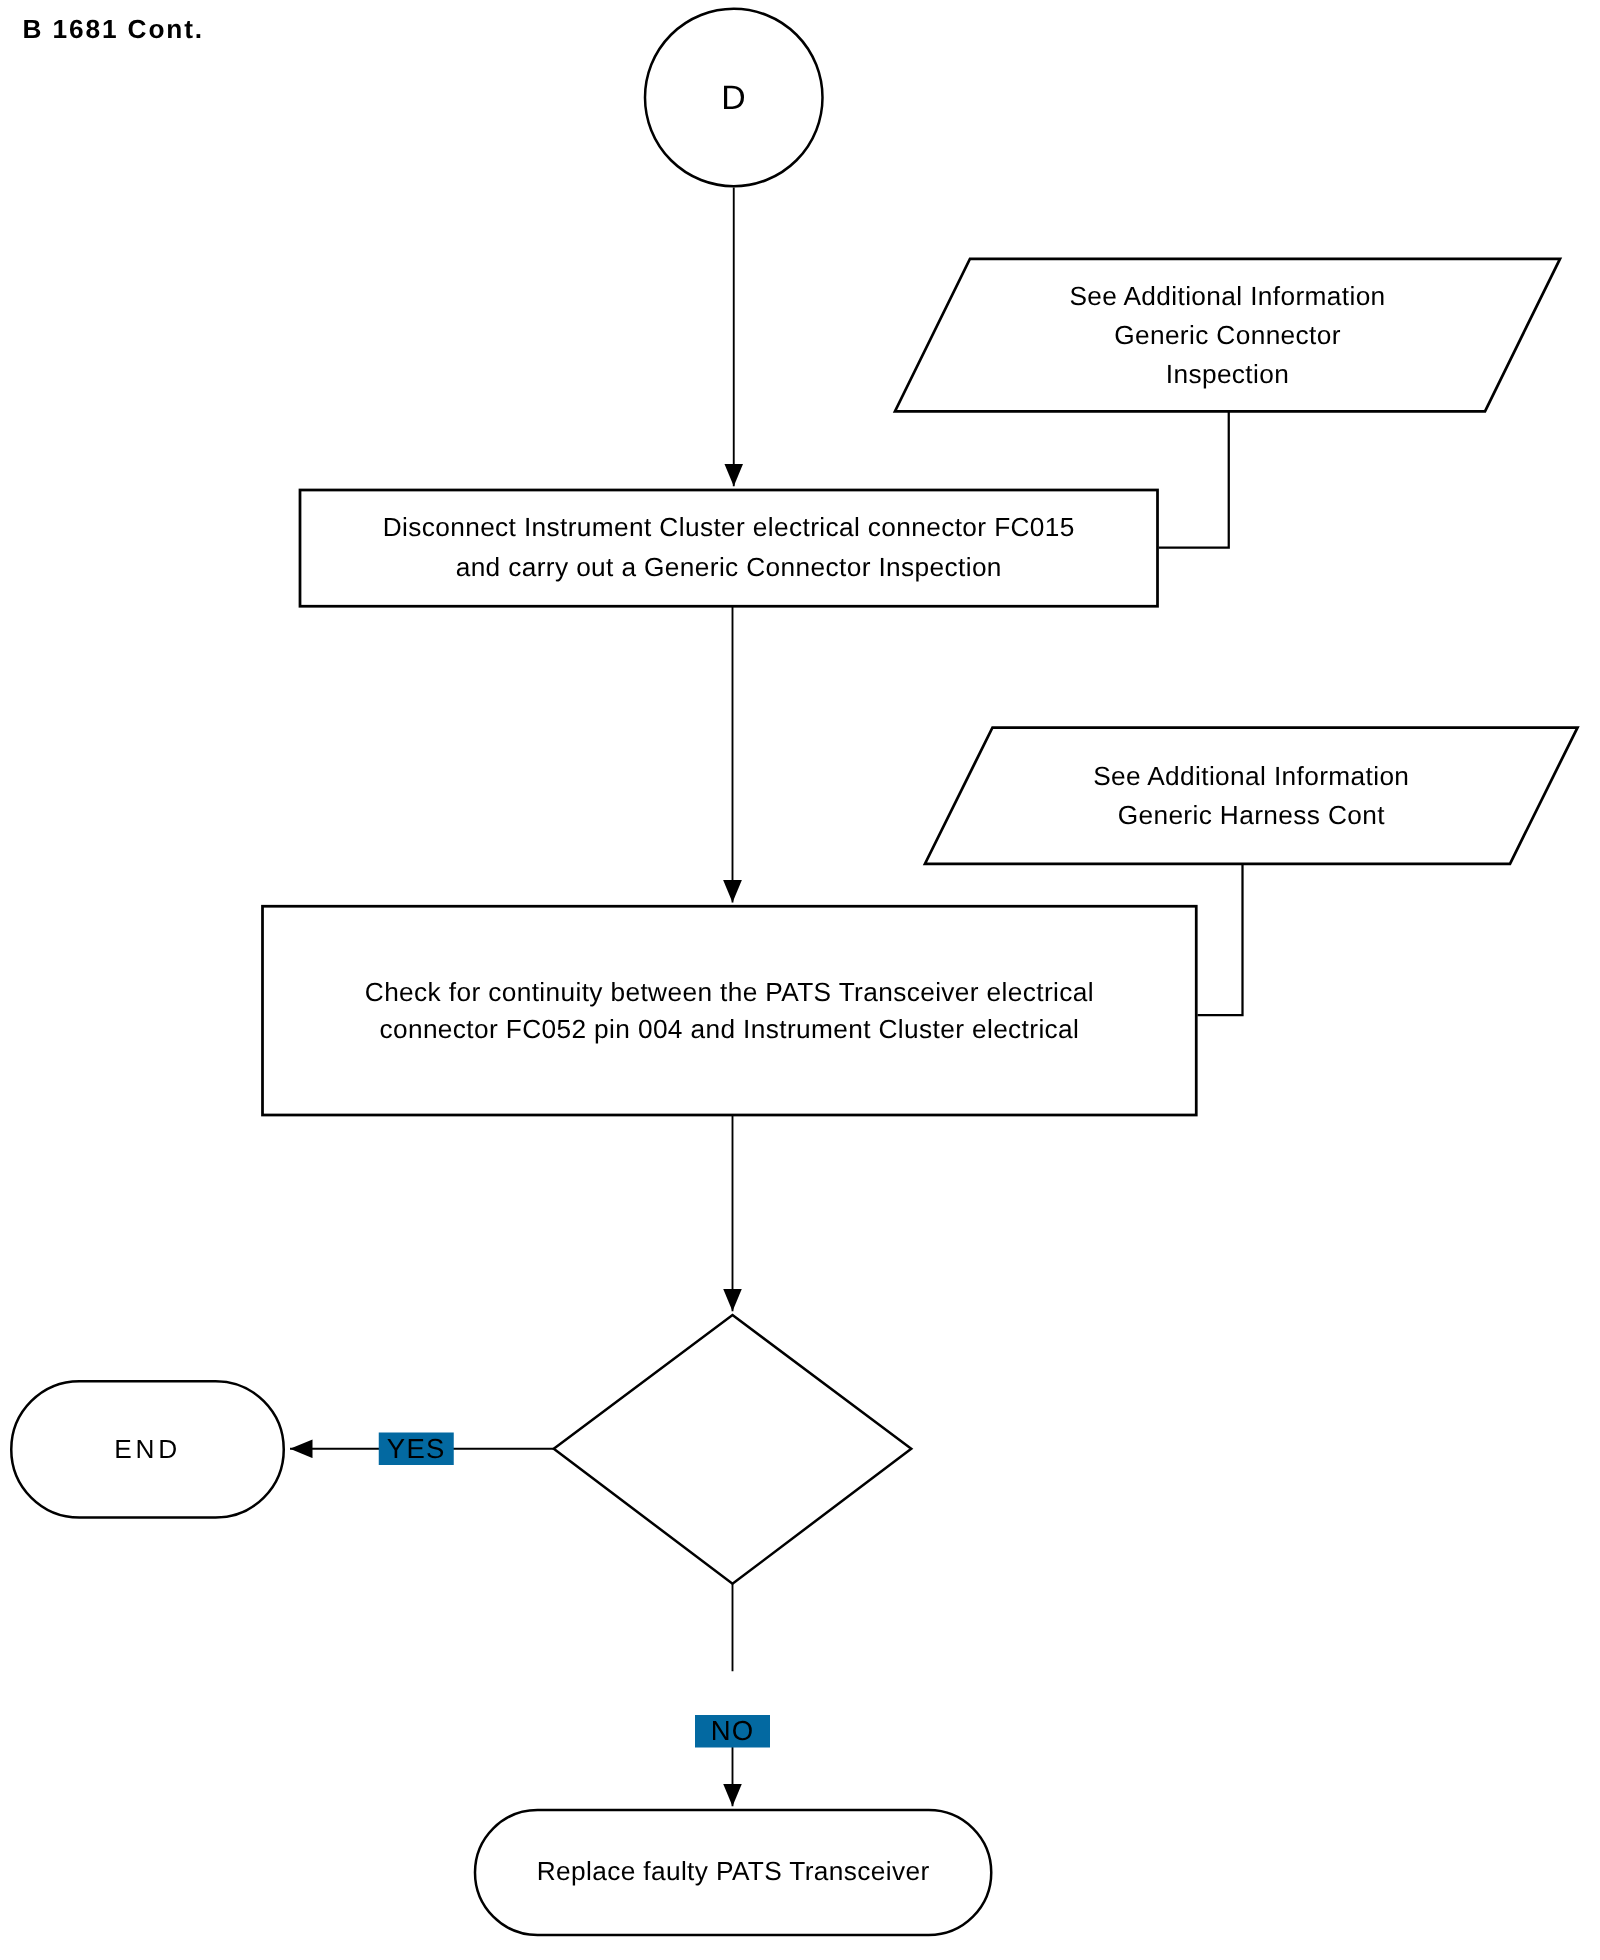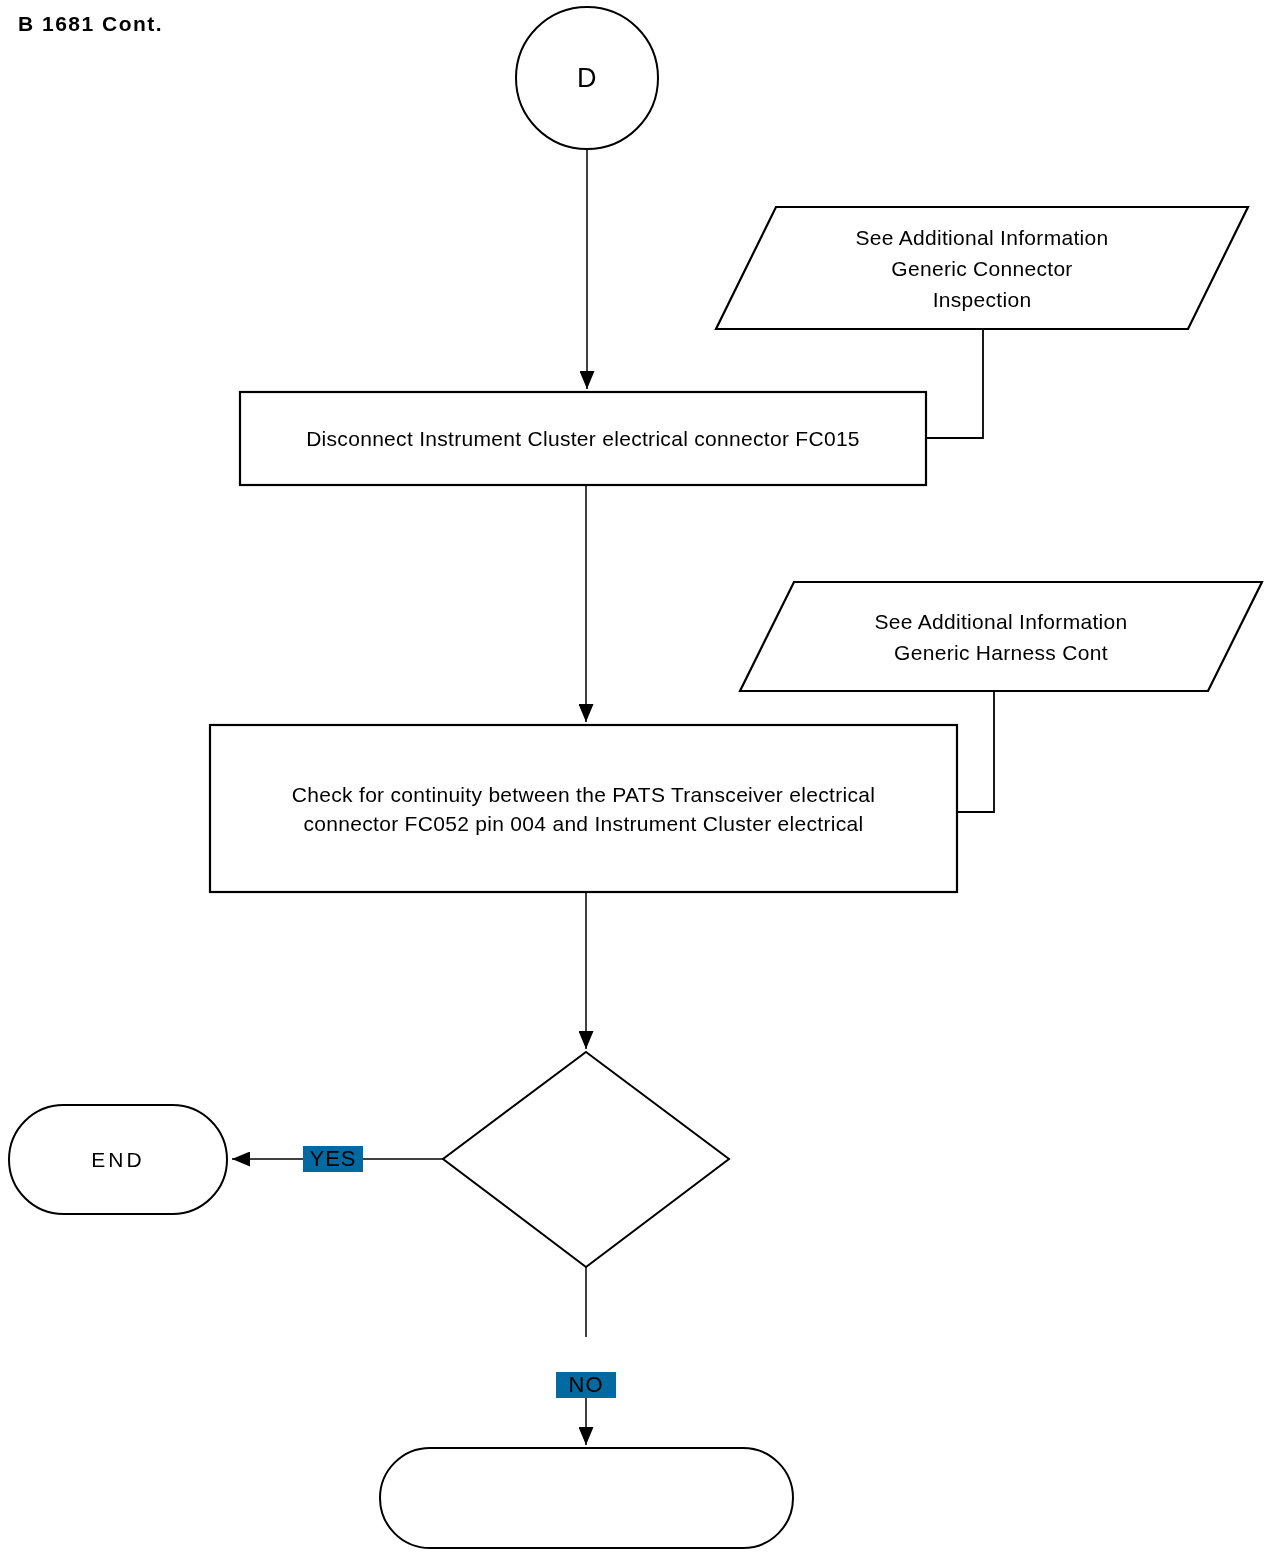--- a/index.html
+++ b/index.html
@@ -97,33 +97,35 @@
   <div class="node-text connector-letter" style="left:517px; top:8px; width:140px; height:140px;">D</div>
 
   <div class="node-text" style="left:716px; top:207px; width:532px; height:122px; line-height:31px;">
     <span>See Additional Information</span>
     <span>Generic Connector</span>
     <span>Inspection</span>
   </div>
 
   <div class="node-text" style="left:240px; top:392px; width:686px; height:93px; line-height:32px;">
     <span>Disconnect Instrument Cluster electrical connector FC015</span>
+    <span>and carry out a Generic Connector Inspection</span>
   </div>
 
   <div class="node-text" style="left:740px; top:582px; width:522px; height:109px; line-height:31px;">
     <span>See Additional Information</span>
     <span>Generic Harness Cont</span>
   </div>
 
   <div class="node-text" style="left:210px; top:725px; width:747px; height:167px; line-height:29px;">
     <span>Check for continuity between the PATS Transceiver electrical</span>
     <span>connector FC052 pin 004 and Instrument Cluster electrical</span>
   </div>
 
 
   <div class="edge-label" style="left:303px; top:1146px; width:60px; height:26px;">YES</div>
 
   <div class="edge-label" style="left:556px; top:1372px; width:60px; height:26px;">NO</div>
 
   <div class="node-text end-label" style="left:9px; top:1105px; width:218px; height:109px;">END</div>
 
+  <div class="node-text" style="left:380px; top:1448px; width:413px; height:100px;">Replace faulty PATS Transceiver</div>
 
 </div>
 
 </body></html>

